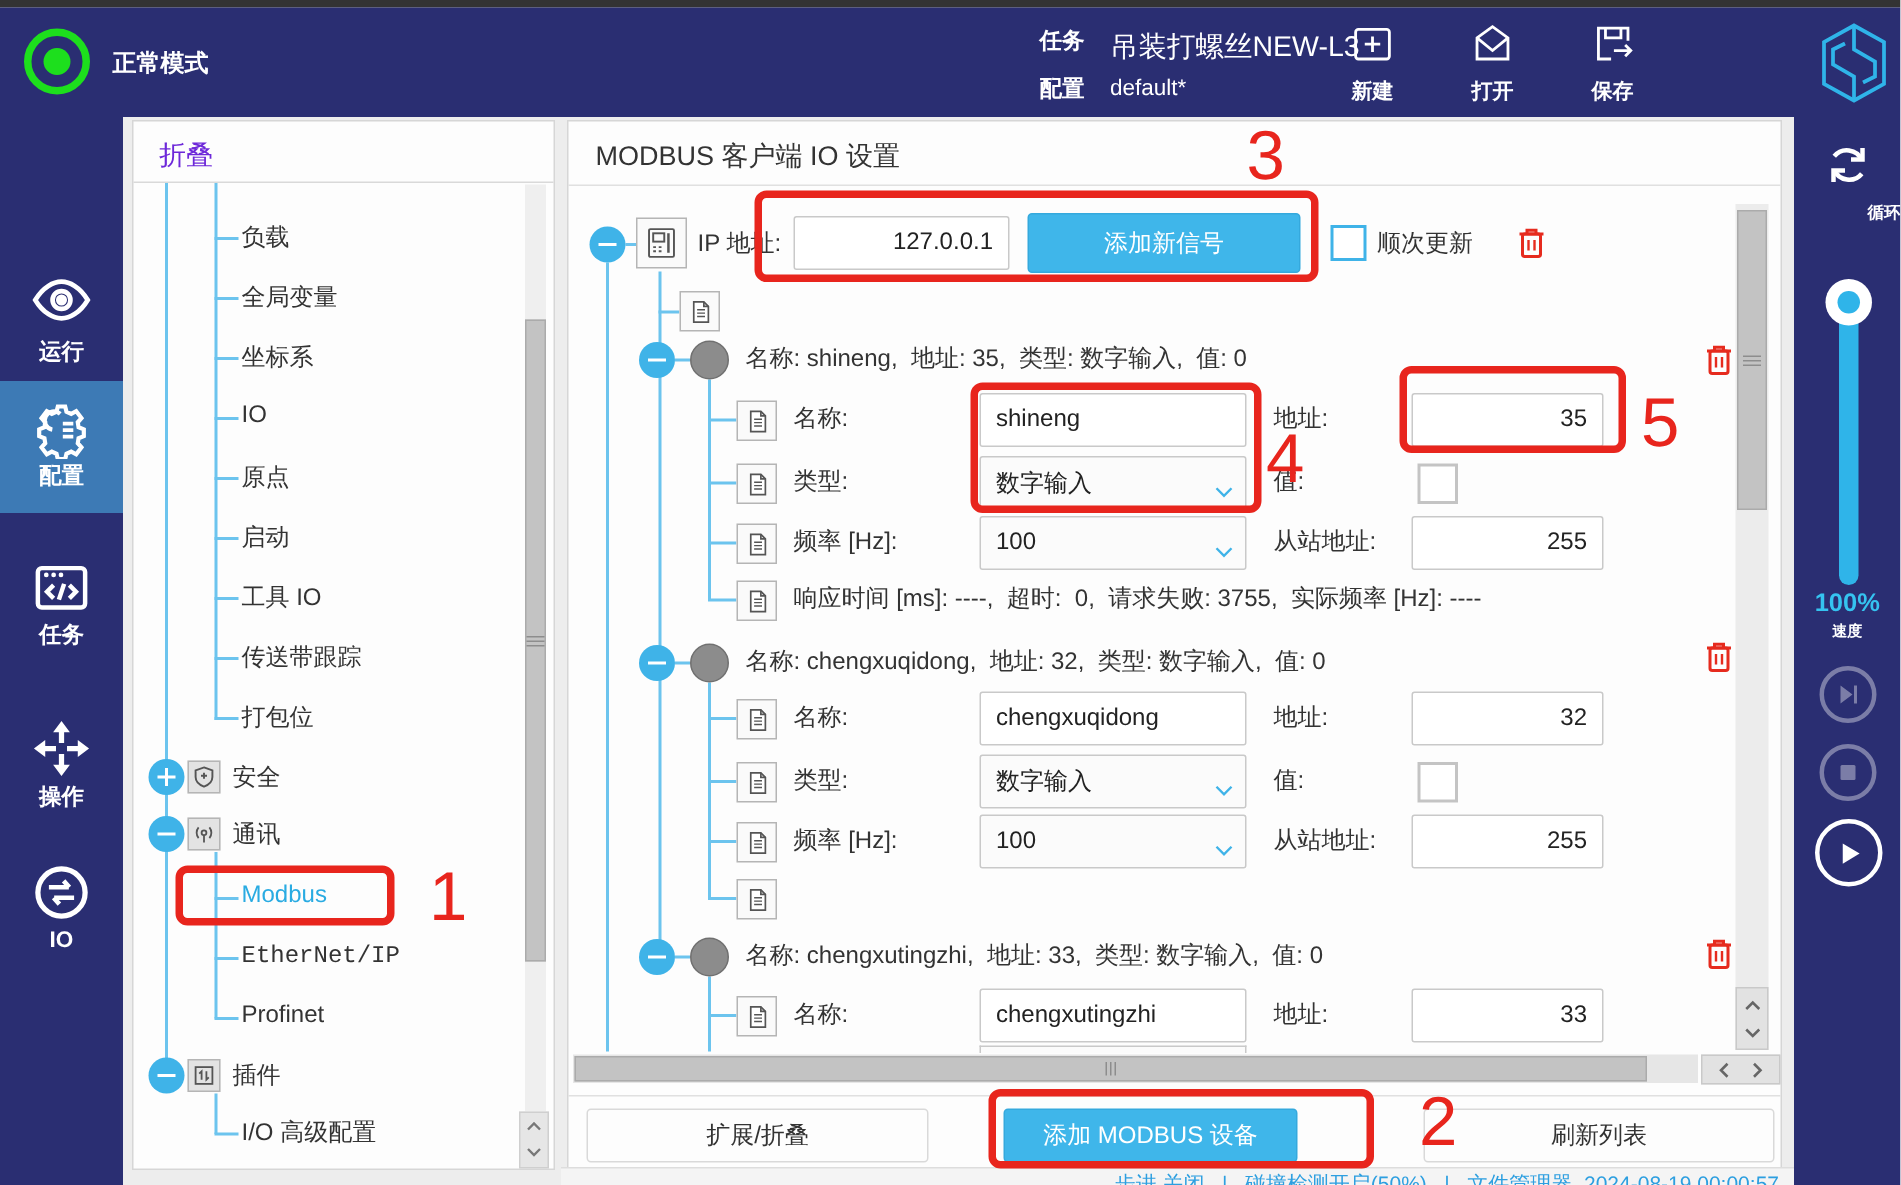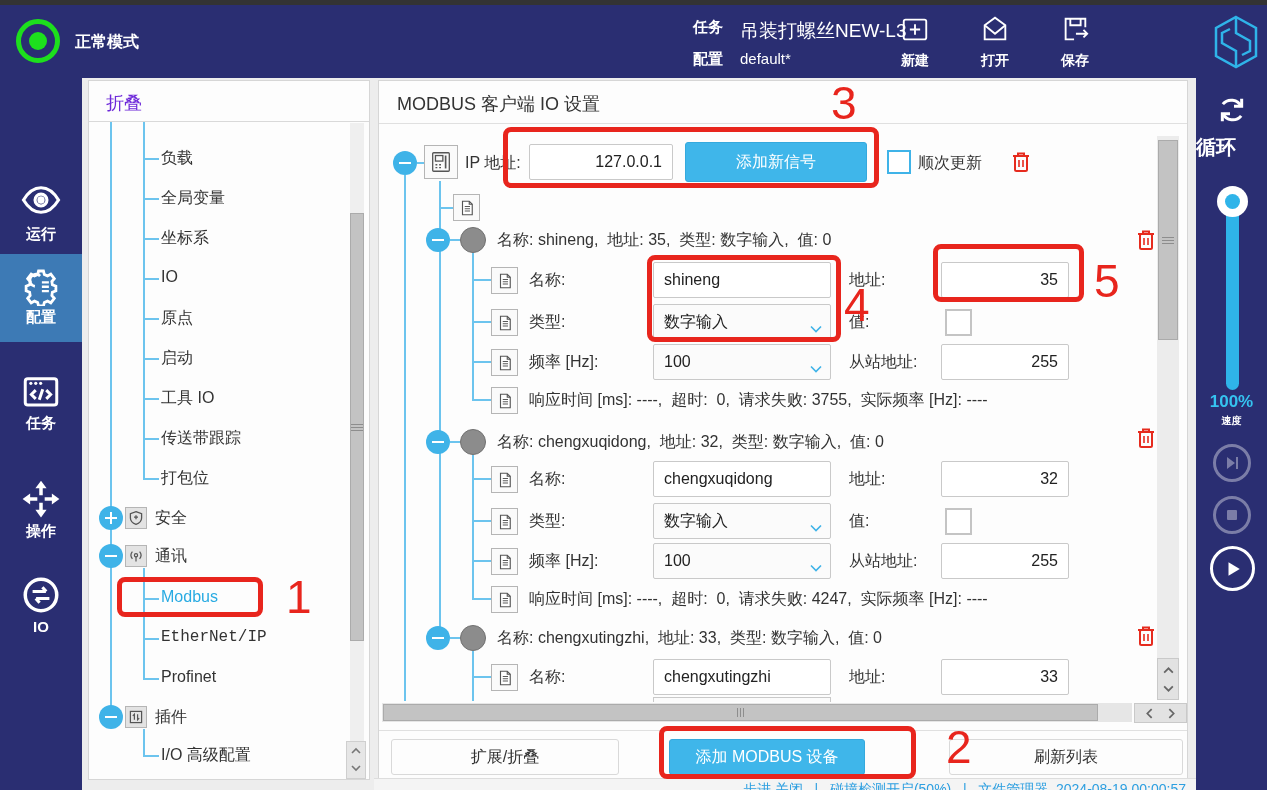--- a/index.html
+++ b/index.html
@@ -435,21 +435,20 @@
       </div>
 
     <div class="hline" style="left:93px;top:517px;width:19px;"></div>
     <div class="icon-box" style="left:112px;top:505px;width:27px;height:27px;">
       <svg width="18" height="18" viewBox="0 0 24 24" fill="#fff" stroke="#555" stroke-width="1.5">
           <path d="M6 3h9l4 4v14H6z"></path>
           <path d="M15 3v4h4" fill="none"></path>
           <path d="M9 10h7M9 13h7M9 16h7" stroke-width="1.3"></path>
         </svg>
     </div>
-    <span class="txt" style="left:150px;top:508px;">响应时间 [ms]: ----,  超时:  0,  请求失败: 4247,  实际频率 [Hz]: ----</span>
 
     <div class="circle-btn" style="left:47px;top:545px;">
         <span class="minus-bar"></span>
       </div>
     <div class="hline" style="left:71px;top:556px;width:10px;"></div>
     <div class="graydot" style="left:81px;top:544px;"></div>
     <span class="txt" style="left:118px;top:547px;">名称: chengxutingzhi,  地址: 33,  类型: 数字输入,  值: 0</span>
     <span class="abs" style="left:755px;top:543px;">
       <svg width="24" height="24" viewBox="0 0 24 24" fill="none" stroke="#e62b1e" stroke-width="2">
           <path d="M4 6h16M9 6V3.5h6V6"></path>
@@ -525,21 +524,21 @@
   </section>
 
   <aside class="abs" style="left:1196px;top:78px;width:71px;height:712px;background:#2a2e72;">
     <span class="abs" style="left:16px;top:12px;">
       <svg width="40" height="40" viewBox="0 0 24 24" fill="none" stroke="#fff" stroke-width="1.8">
           <path d="M6.5 8.5a6.5 6.5 0 0 1 11 1.5"></path>
           <path d="M17.5 15.5a6.5 6.5 0 0 1-11-1.5"></path>
           <path d="M17.8 5.2v4.6h-4.6M6.2 18.8v-4.6h4.6"></path>
         </svg>
     </span>
-    <span class="wtxt" style="left:0;top:56px;width:71px;text-align:left;font-size:20px;font-weight:bold;">循环</span>
+    <span class="wtxt" style="left:0;top:56px;width:71px;text-align:right;font-size:11px;font-weight:bold;">循环</span>
 
     <div class="abs" style="left:30px;top:120px;width:13px;height:192px;background:#2fb4e9;border-radius:7px;"></div>
     <div class="abs" style="left:21px;top:108px;width:31px;height:31px;background:#fff;border-radius:50%;">
       <div class="abs" style="left:8px;top:8px;width:15px;height:15px;background:#2fb4e9;border-radius:50%;"></div>
     </div>
     <span class="abs" style="left:0;top:314px;width:71px;text-align:center;color:#35c3f0;font-size:17px;font-weight:bold;">100%</span>
     <span class="wtxt" style="left:0;top:336px;width:71px;text-align:center;font-size:10px;font-weight:bold;">速度</span>
 
     <div class="playbtn" style="left:17px;top:366px;width:38px;height:38px;border:3px solid rgba(255,255,255,0.38);">
       <svg width="16" height="16" viewBox="0 0 16 16" fill="rgba(255,255,255,0.38)">

